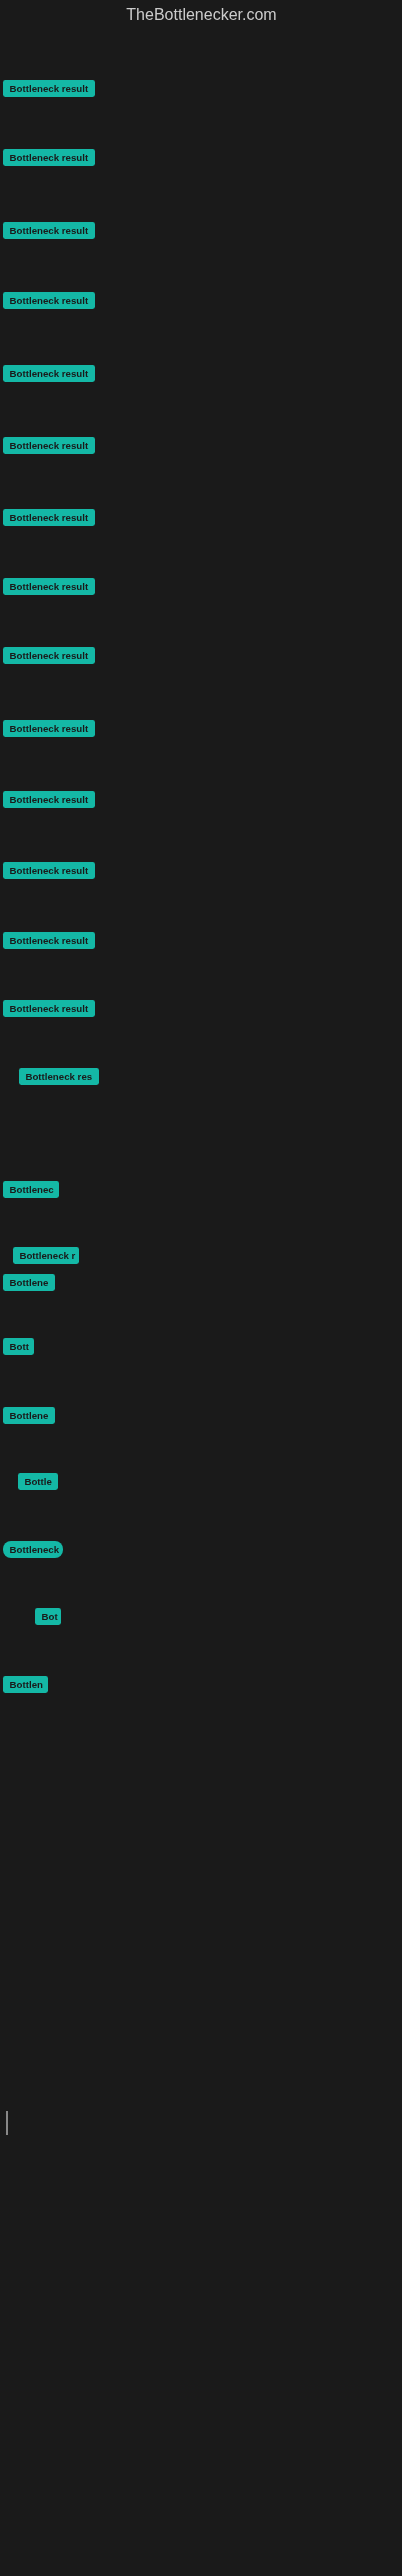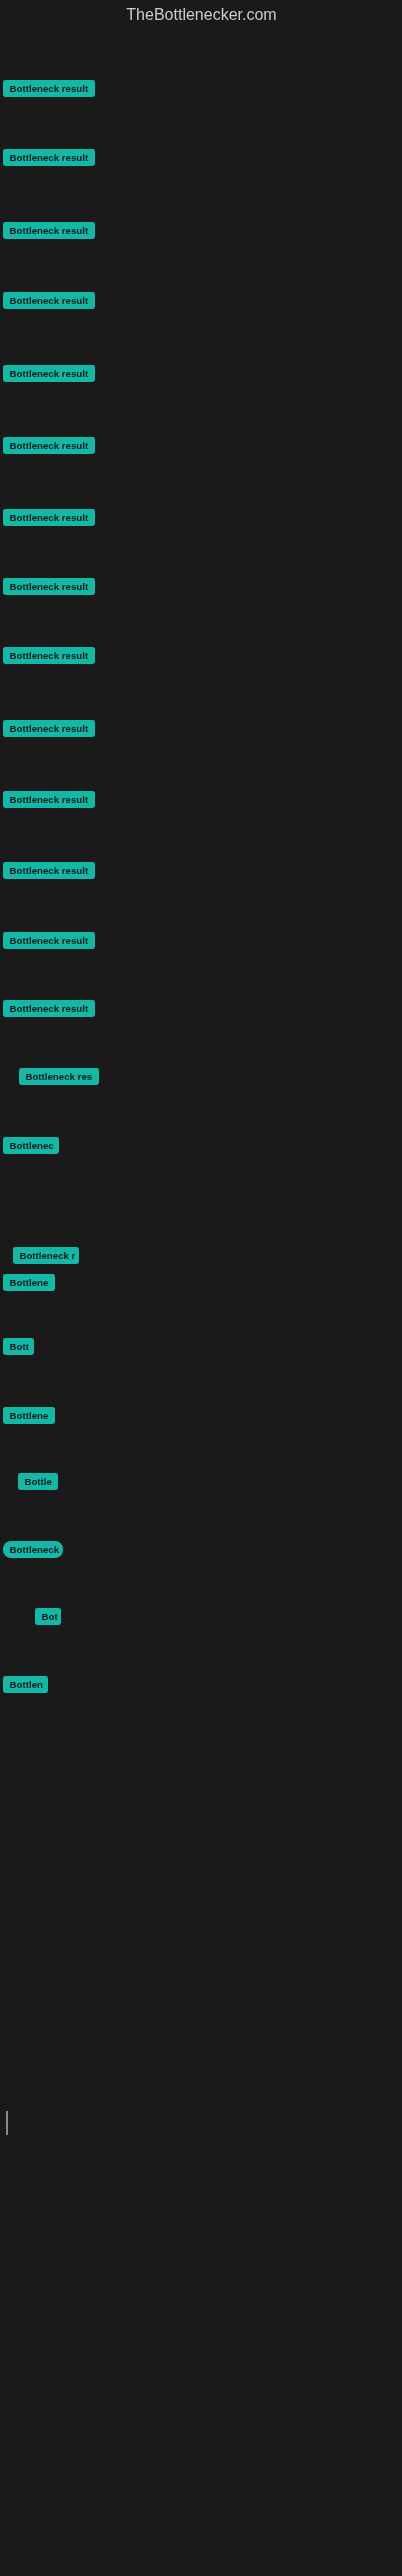--- a/index.html
+++ b/index.html
@@ -58,21 +58,21 @@
     <div style="position: absolute; top: 403px; left: 3.2px;"><span class="bottleneck-badge" style="max-width: 97px;">Bottleneck result</span></div>
     <div style="position: absolute; top: 475px; left: 3.2px;"><span class="bottleneck-badge" style="max-width: 97px;">Bottleneck result</span></div>
     <div style="position: absolute; top: 544px; left: 3.2px;"><span class="bottleneck-badge" style="max-width: 97px;">Bottleneck result</span></div>
     <div style="position: absolute; top: 613px; left: 3.2px;"><span class="bottleneck-badge" style="max-width: 97px;">Bottleneck result</span></div>
     <div style="position: absolute; top: 686px; left: 3.2px;"><span class="bottleneck-badge" style="max-width: 97px;">Bottleneck result</span></div>
     <div style="position: absolute; top: 757px; left: 3.2px;"><span class="bottleneck-badge" style="max-width: 97px;">Bottleneck result</span></div>
     <div style="position: absolute; top: 828px; left: 3.2px;"><span class="bottleneck-badge" style="max-width: 97px;">Bottleneck result</span></div>
     <div style="position: absolute; top: 898px; left: 3.2px;"><span class="bottleneck-badge" style="max-width: 97px;">Bottleneck result</span></div>
     <div style="position: absolute; top: 966px; left: 3.2px;"><span class="bottleneck-badge" style="max-width: 97px;">Bottleneck result</span></div>
     <div style="position: absolute; top: 1034px; left: 19px;"><span class="bottleneck-badge" style="max-width: 81px;">Bottleneck res</span></div>
-    <div style="position: absolute; top: 1103px; left: 3.2px;"><span class="bottleneck-badge" style="max-width: 56px;">Bottlenec</span></div>
+    <div style="position: absolute; top: 1147px; left: 3.2px;"><span class="bottleneck-badge" style="max-width: 56px;">Bottlenec</span></div>
     <div style="position: absolute; top: 1171px; left: 13px; margin-top: 42px;"><span class="bottleneck-badge" style="max-width: 66px;">Bottleneck r</span></div>
     <div style="position: absolute; top: 1240px; left: 3.2px;"><span class="bottleneck-badge" style="max-width: 52px;">Bottlene</span></div>
     <div style="position: absolute; top: 1304px; left: 3.2px;"><span class="bottleneck-badge" style="max-width: 31px;">Bott</span></div>
     <div style="position: absolute; top: 1373px; left: 3.2px;"><span class="bottleneck-badge" style="max-width: 52px;">Bottlene</span></div>
     <div style="position: absolute; top: 1439px; left: 18px;"><span class="bottleneck-badge" style="max-width: 40px;">Bottle</span></div>
     <div style="position: absolute; top: 1507px; left: 3.2px;"><span class="bottleneck-badge" style="max-width: 60px; border-radius: 8px;">Bottleneck</span></div>
     <div style="position: absolute; top: 1574px; left: 3.2px; margin-left: 32px;"><span class="bottleneck-badge" style="max-width: 26px;">Bot</span></div>
     <div style="position: absolute; top: 1642px; left: 3.2px;"><span class="bottleneck-badge" style="max-width: 45px; text-align: right;">Bottlen</span></div>
     <div class="cursor-line" style="top: 2077px;"></div>
   </div>

